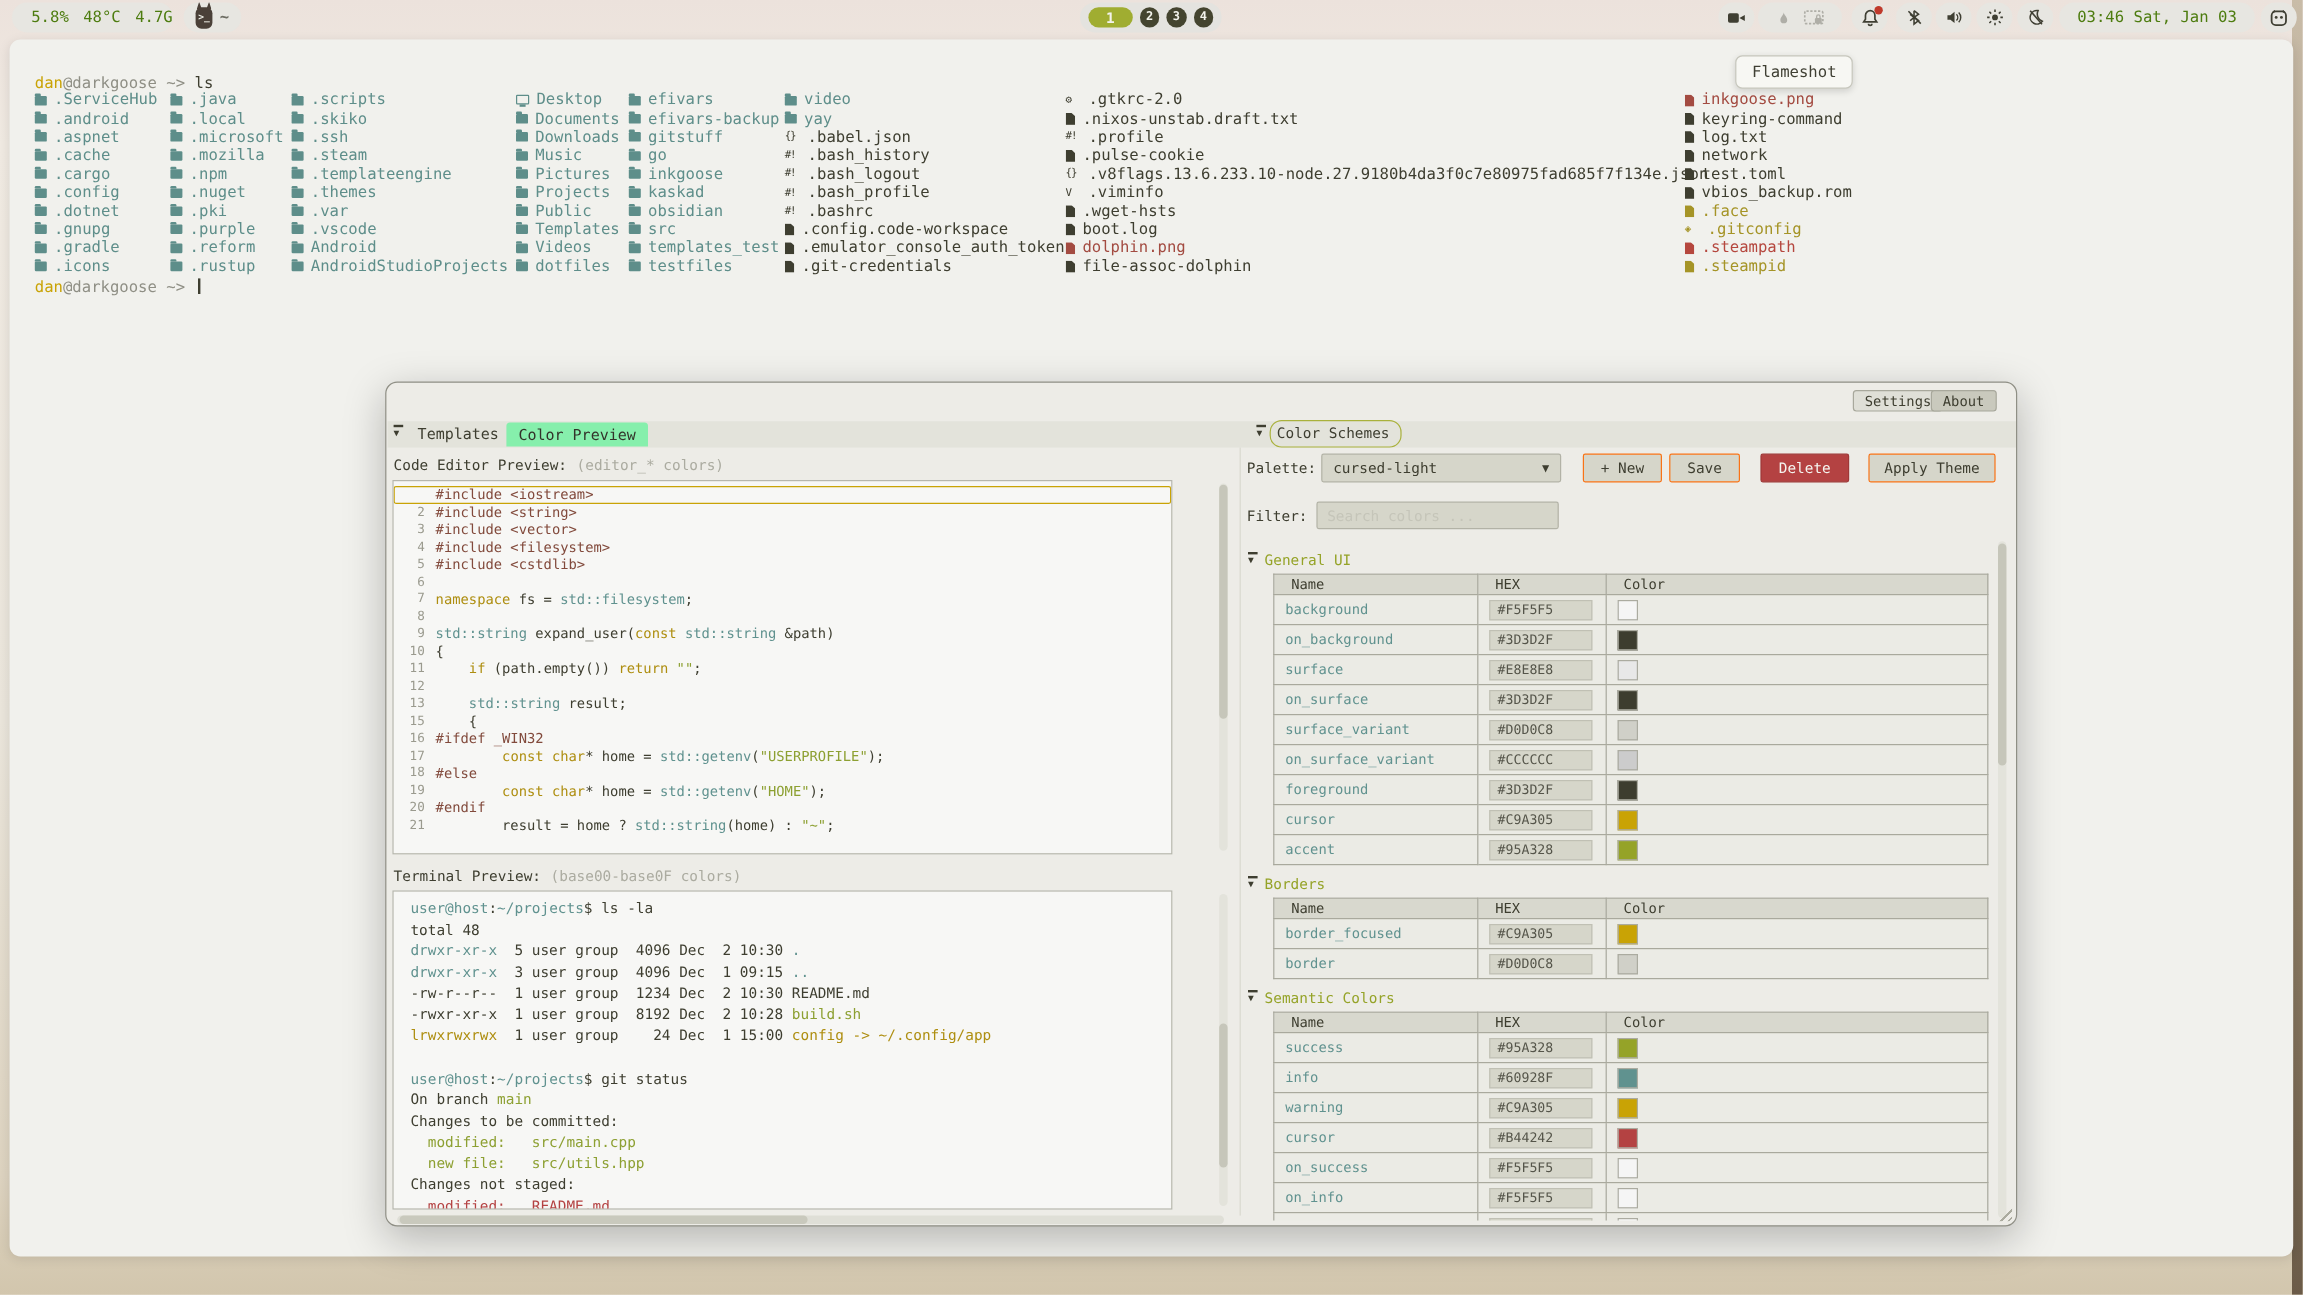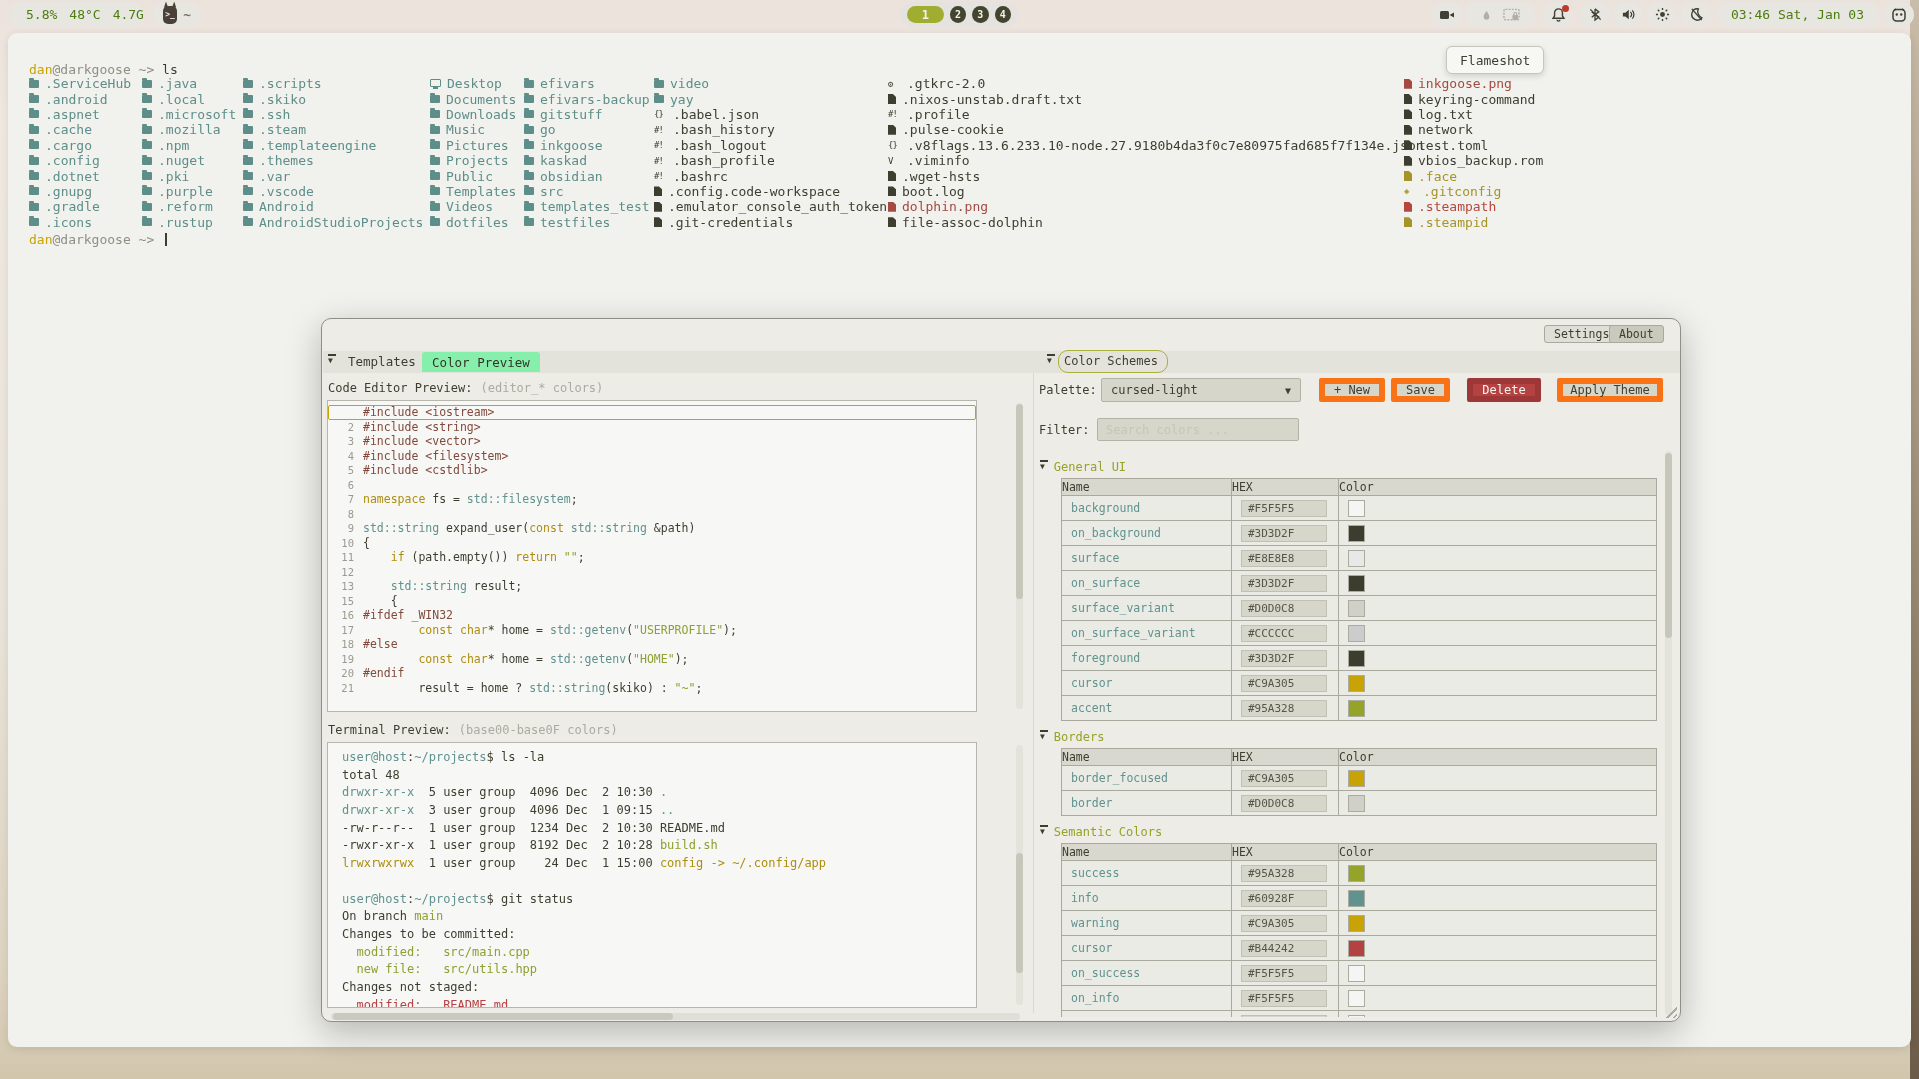--- a/index.html
+++ b/index.html
@@ -82,32 +82,32 @@
   .sb-h{position:absolute;height:7px;background:#DFDFD7;border-radius:4px}
   .sb-h .sb-thumb{height:100%;width:340px;background:#C9C9BD}
   
   .focus-ring{position:absolute;left:736px;top:31px;width:108px;height:21px;border:1px solid #A9B13C;border-radius:10px}
   .cs-header-label{position:absolute;left:742px;top:35px;font-size:12px;color:#3E3E30}
   .form-label{position:absolute;font-size:12px;color:#3E3E30}
   .dropdown{position:absolute;left:779px;top:59px;width:200px;height:24px;background:#D6D6CA;border:1px solid #B2B2A6;
     border-radius:2px;display:flex;align-items:center;justify-content:space-between;padding:0 9px;box-sizing:border-box;
     font-size:12px;color:#3E3E30}
   .dd-arrow{font-size:10px;color:#3E3E30}
-  .btn{position:absolute;top:59px;height:24px;background:#D6D6CA;border:6px solid #f97316;border-radius:2px;
+  .btn{position:absolute;top:59px;height:24px;background:#D6D6CA;border:1px solid #f97316;border-radius:2px;
     display:flex;align-items:center;justify-content:center;font-size:12px;color:#3E3E30;box-sizing:border-box}
   .btn.danger{background:#B44242;border-color:#9E3838;color:#F5F5F0}
   .filter-input{position:absolute;left:775px;top:99px;width:202px;height:23px;background:#D6D6CA;border:1px solid #B2B2A6;
     border-radius:2px;font:12px "DejaVu Sans Mono",monospace;color:#3E3E30;padding:0 8px;box-sizing:border-box;outline:none}
   .filter-input::placeholder{color:#C5C5B9}
   .cs-list{position:absolute;left:714px;top:132px;width:625px;height:566px;overflow:hidden}
   .cs-title{display:flex;gap:9px;align-items:center;height:16px;margin:8px 0 3px 4px;font-size:12px}
   .cs-title-text{color:#95A328}
   .scheme-table{border-collapse:collapse;margin-left:25px;width:595px;table-layout:fixed}
   .scheme-table th{background:#D8D8CE;border:1px solid #A9A99D;font-weight:400;text-align:left;
-    font-size:11.5px;color:#3E3E30;height:16px;padding:0 0 0 0}
+    font-size:11.5px;color:#3E3E30;height:16px;padding:0 0 0 14px}
   .scheme-table td{background:#EBEBE5;border:1px solid #A9A99D;height:24px;padding:0 0 0 9px;font-size:11.5px}
   .td-name{color:#60928F}
   .hex-box{width:86px;height:17px;background:#D6D6CA;border:1px solid #C0C0B4;display:flex;align-items:center;
     padding:0 6px;color:#55554A;font-size:11px;box-sizing:border-box}
   .swatch{width:17px;height:17px;border:1px solid #ABABA0;box-sizing:border-box}
   .resize-grip{position:absolute;right:3px;bottom:3px;width:14px;height:14px;
     background:repeating-linear-gradient(135deg,transparent 0 3px,#ABAB9F 3px 4.5px);
     clip-path:polygon(100% 0,100% 100%,0 100%)}
 </style>
 </head>
@@ -600,21 +600,21 @@
       <div class="code-line"><span class="gutter">10</span><span class="code-text"><span class="sg-tx">{</span></span></div>
       <div class="code-line"><span class="gutter">11</span><span class="code-text"><span class="sg-tx">    </span><span class="sg-kw">if</span><span class="sg-tx"> (path.empty()) </span><span class="sg-kw">return</span><span class="sg-tx"> </span><span class="sg-st">""</span><span class="sg-tx">;</span></span></div>
       <div class="code-line"><span class="gutter">12</span><span class="code-text"></span></div>
       <div class="code-line"><span class="gutter">13</span><span class="code-text"><span class="sg-tx">    </span><span class="sg-ty">std::string</span><span class="sg-tx"> result;</span></span></div>
       <div class="code-line"><span class="gutter">15</span><span class="code-text"><span class="sg-tx">    {</span></span></div>
       <div class="code-line"><span class="gutter">16</span><span class="code-text"><span class="sg-pre">#ifdef _WIN32</span></span></div>
       <div class="code-line"><span class="gutter">17</span><span class="code-text"><span class="sg-tx">        </span><span class="sg-kw">const</span><span class="sg-tx"> </span><span class="sg-kw">char</span><span class="sg-tx">* home = </span><span class="sg-ty">std::getenv</span><span class="sg-tx">(</span><span class="sg-st">"USERPROFILE"</span><span class="sg-tx">);</span></span></div>
       <div class="code-line"><span class="gutter">18</span><span class="code-text"><span class="sg-pre">#else</span></span></div>
       <div class="code-line"><span class="gutter">19</span><span class="code-text"><span class="sg-tx">        </span><span class="sg-kw">const</span><span class="sg-tx"> </span><span class="sg-kw">char</span><span class="sg-tx">* home = </span><span class="sg-ty">std::getenv</span><span class="sg-tx">(</span><span class="sg-st">"HOME"</span><span class="sg-tx">);</span></span></div>
       <div class="code-line"><span class="gutter">20</span><span class="code-text"><span class="sg-pre">#endif</span></span></div>
-      <div class="code-line"><span class="gutter">21</span><span class="code-text"><span class="sg-tx">        result = home ? </span><span class="sg-ty">std::string</span><span class="sg-tx">(skiko) : </span><span class="sg-st">"~"</span><span class="sg-tx">;</span></span></div>
+      <div class="code-line"><span class="gutter">21</span><span class="code-text"><span class="sg-tx">        result = home ? </span><span class="sg-ty">std::string</span><span class="sg-tx">(home) : </span><span class="sg-st">"~"</span><span class="sg-tx">;</span></span></div>
     </div>
   <div class="sb-v" style="left:694px;top:84px;height:306px">
     <div class="sb-thumb" style="top:1px;height:195px"></div>
   </div>
 
   <div class="sec-label-row" style="left:6px;top:404px">
     <span class="label-dark">Terminal Preview:</span>
     <span class="hint">(base00-base0F colors)</span>
   </div>
 

